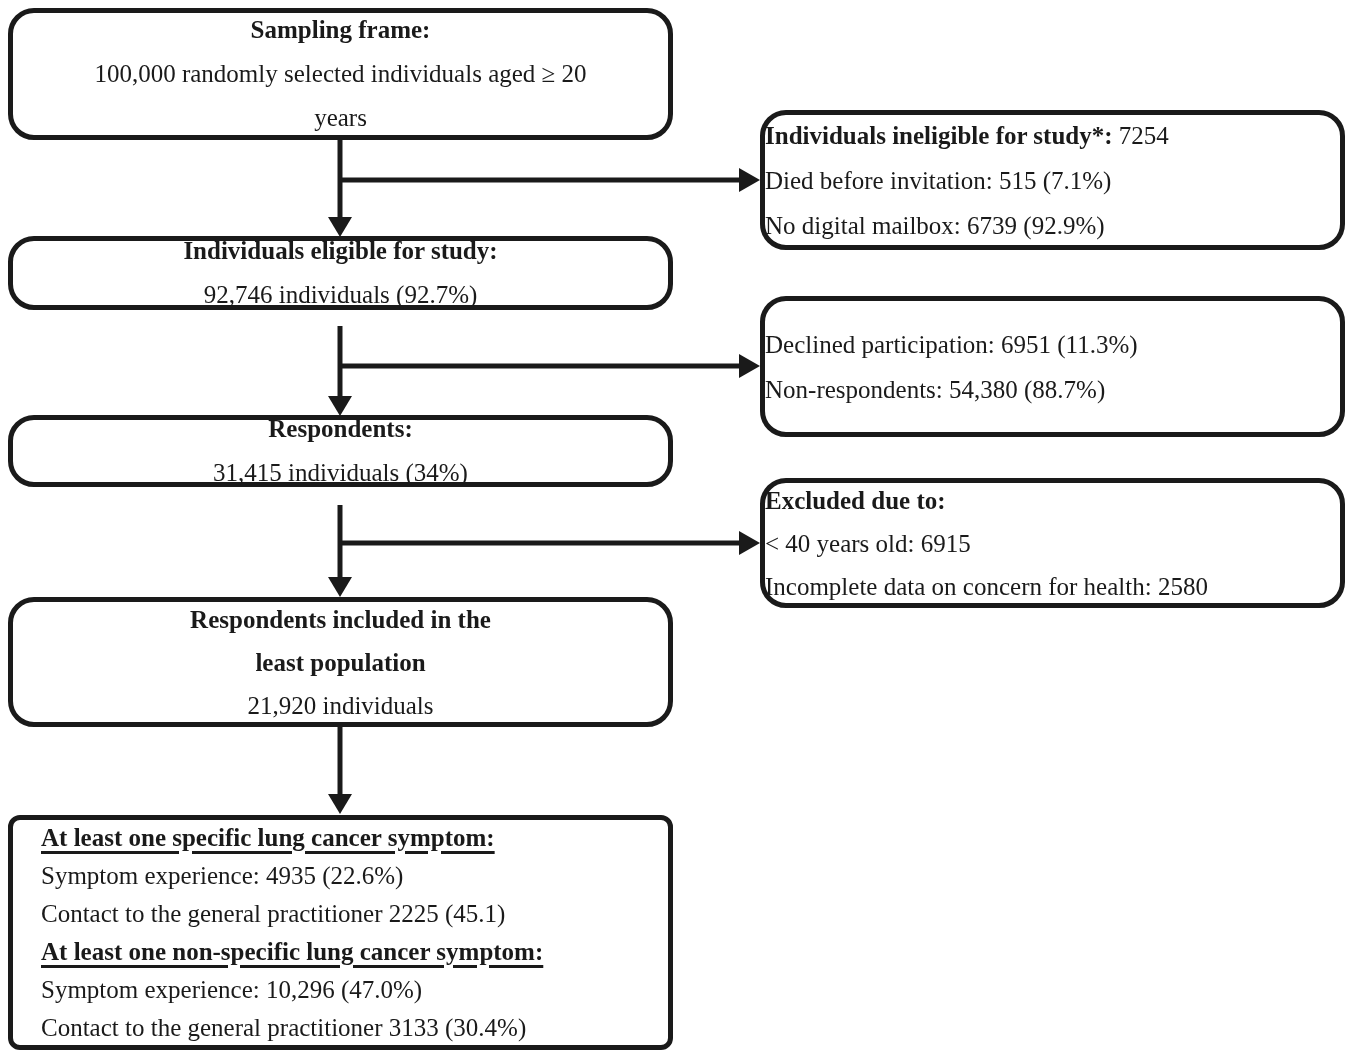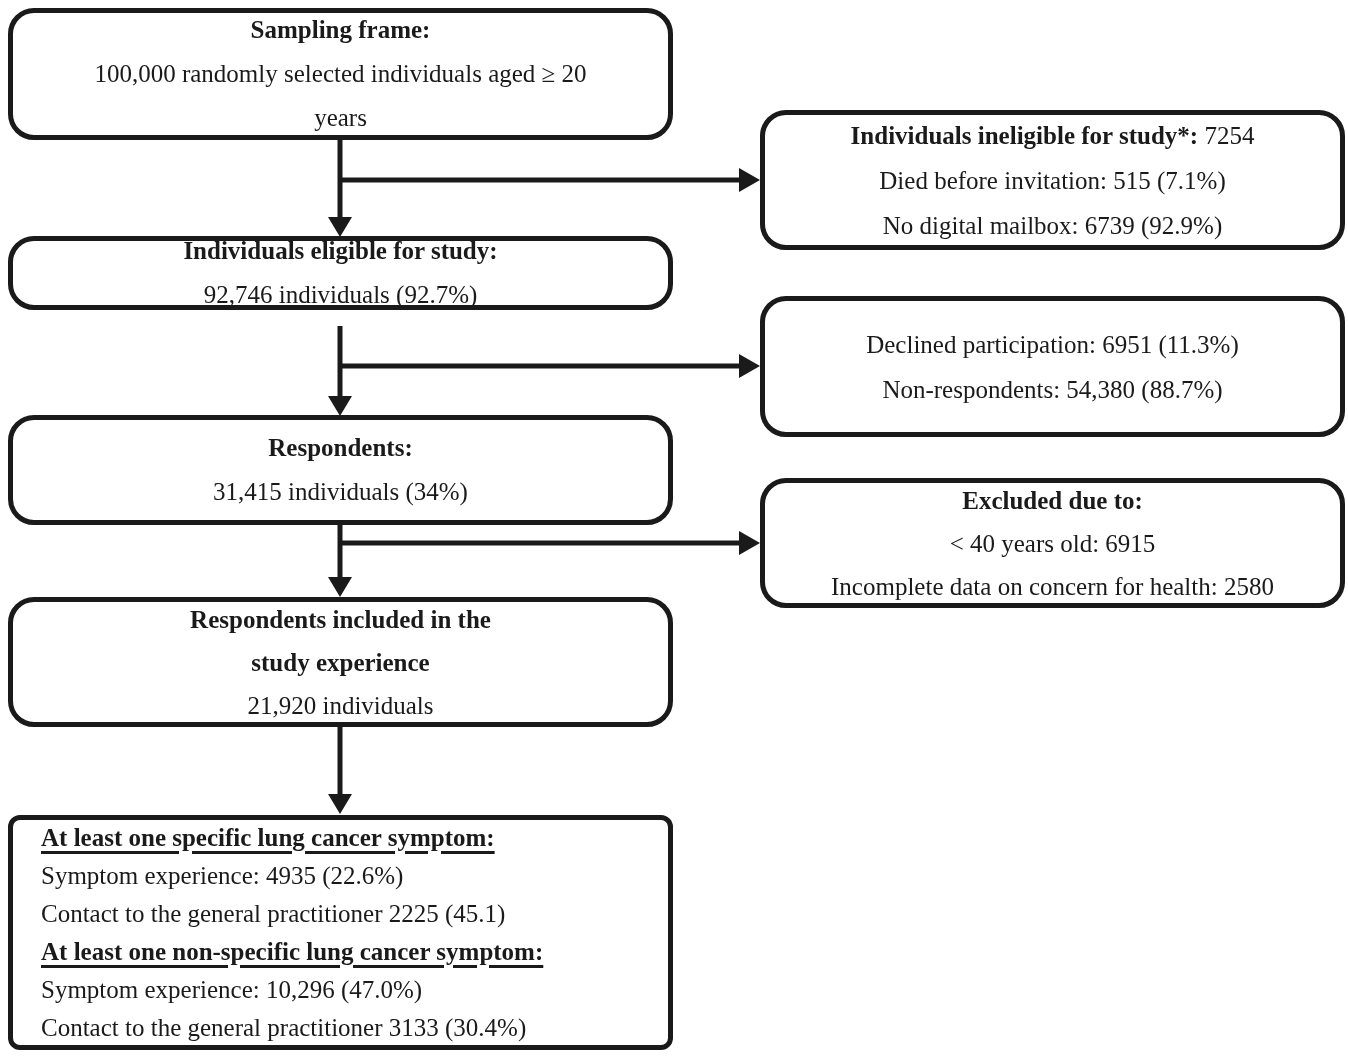--- a/index.html
+++ b/index.html
@@ -7,21 +7,21 @@
     position:relative;width:1348px;height:1057px;background:#ffffff;
     font-family:"Liberation Serif","DejaVu Serif",serif;color:#1a1a1a;overflow:hidden;
   }
   .arrows{position:absolute;top:0;left:0;}
   .box{
     position:absolute;background:#ffffff;border:5px solid #1a1a1a;border-radius:26px;
     box-sizing:border-box;display:flex;flex-direction:column;justify-content:center;
     font-size:25px;
   }
   .lbox{left:8px;width:665px;text-align:center;line-height:44px;}
-  .rbox{left:760px;width:585px;text-align:center;line-height:45px;}
+  .rbox{left:760px;width:585px;text-align:left;line-height:45px;}
   .bold{font-weight:bold;}
   .pre{white-space:pre-line;}
   .final{
     left:8px;width:665px;text-align:left;line-height:38px;
     padding-left:28px;padding-right:14px;justify-content:center;border-radius:12px;
   }
   .header{
     font-weight:bold;text-decoration:underline;
     text-decoration-thickness:2.5px;text-underline-offset:5px;
   }
@@ -66,28 +66,28 @@
     <div class="bold pre">Sampling frame:</div>
     <div class="pre">100,000 randomly selected individuals aged ≥ 20
 years</div>
   </div>
 
   <div class="box lbox" style="top:236px;height:74px">
     <div class="bold pre">Individuals eligible for study:</div>
     <div class="pre">92,746 individuals (92.7%)</div>
   </div>
 
-  <div class="box lbox" style="top:415px;height:110px">
+  <div class="box lbox" style="top:415px;height:72px">
     <div class="bold pre">Respondents:</div>
     <div class="pre">31,415 individuals (34%)</div>
   </div>
 
   <div class="box lbox" style="top:597px;height:130px;line-height:43px">
     <div class="bold pre">Respondents included in the
-study experience</div>
+least population</div>
     <div class="pre">21,920 individuals</div>
   </div>
 
   <div class="box rbox" style="top:110px;height:140px">
     <div><span class="bold">Individuals ineligible for study*:</span><span> 7254</span></div>
     <div class="pre">Died before invitation: 515 (7.1%)
 No digital mailbox: 6739 (92.9%)</div>
   </div>
 
   <div class="box rbox" style="top:296px;height:141px">

